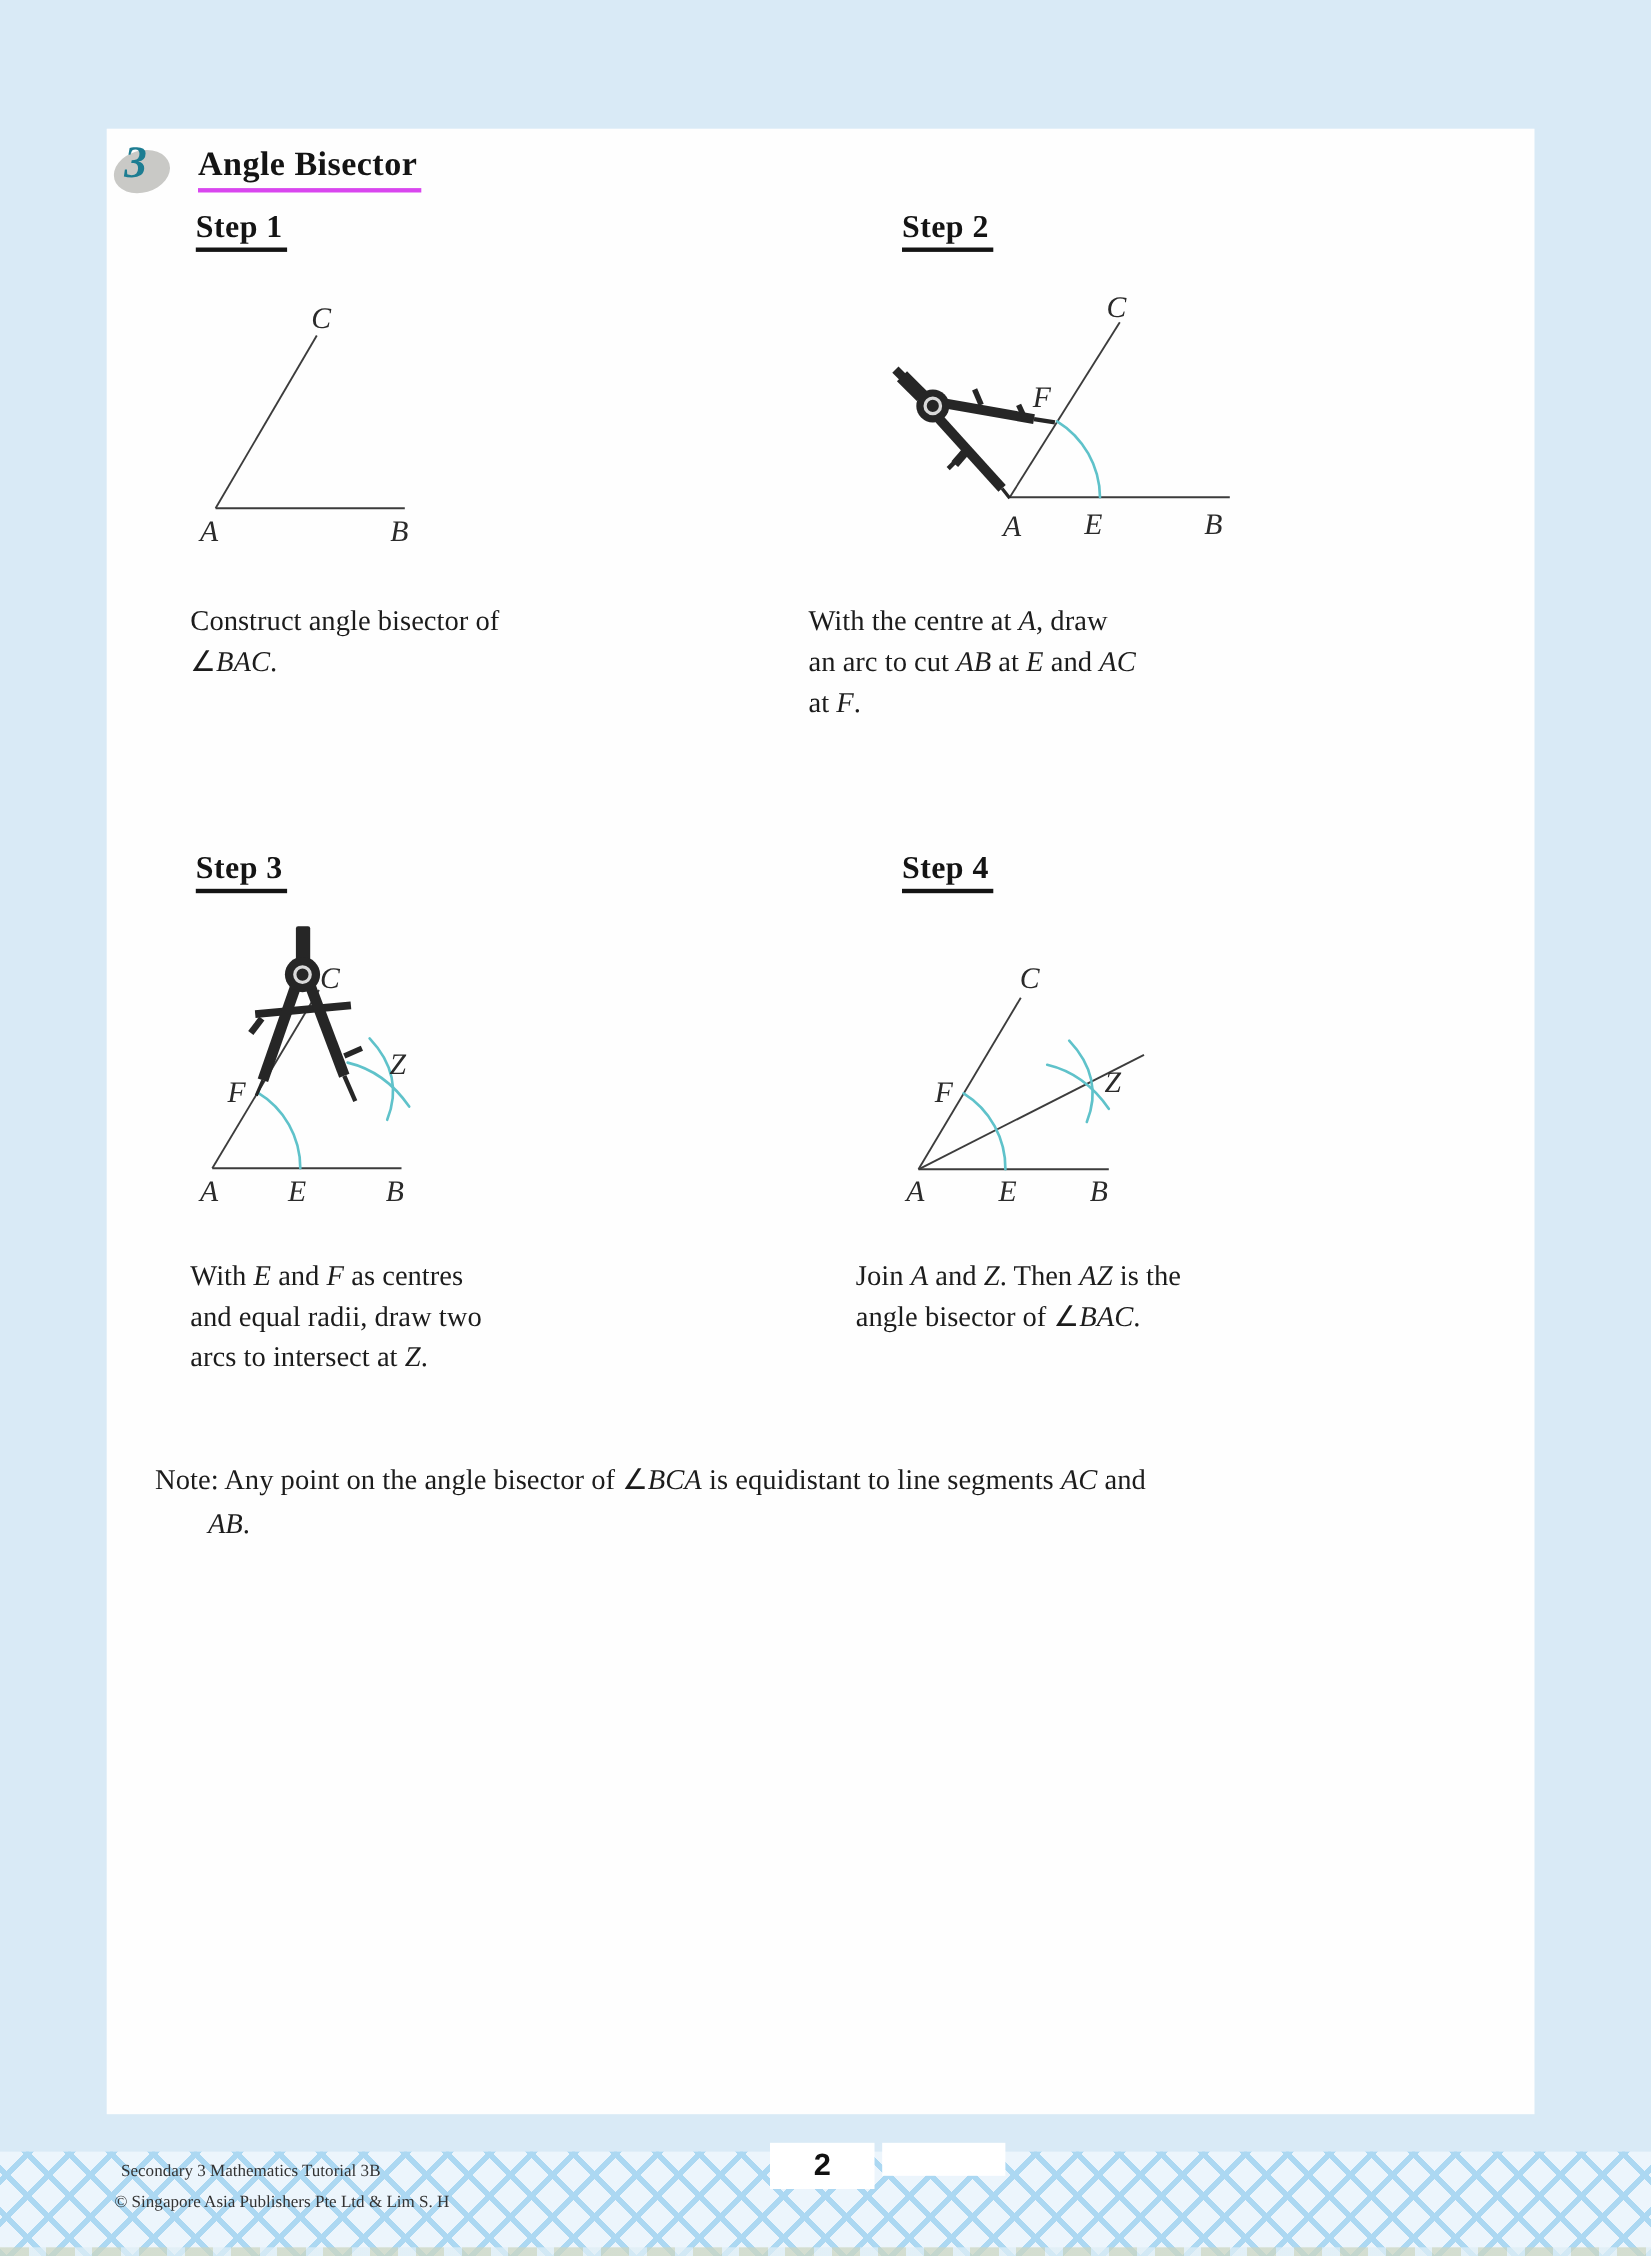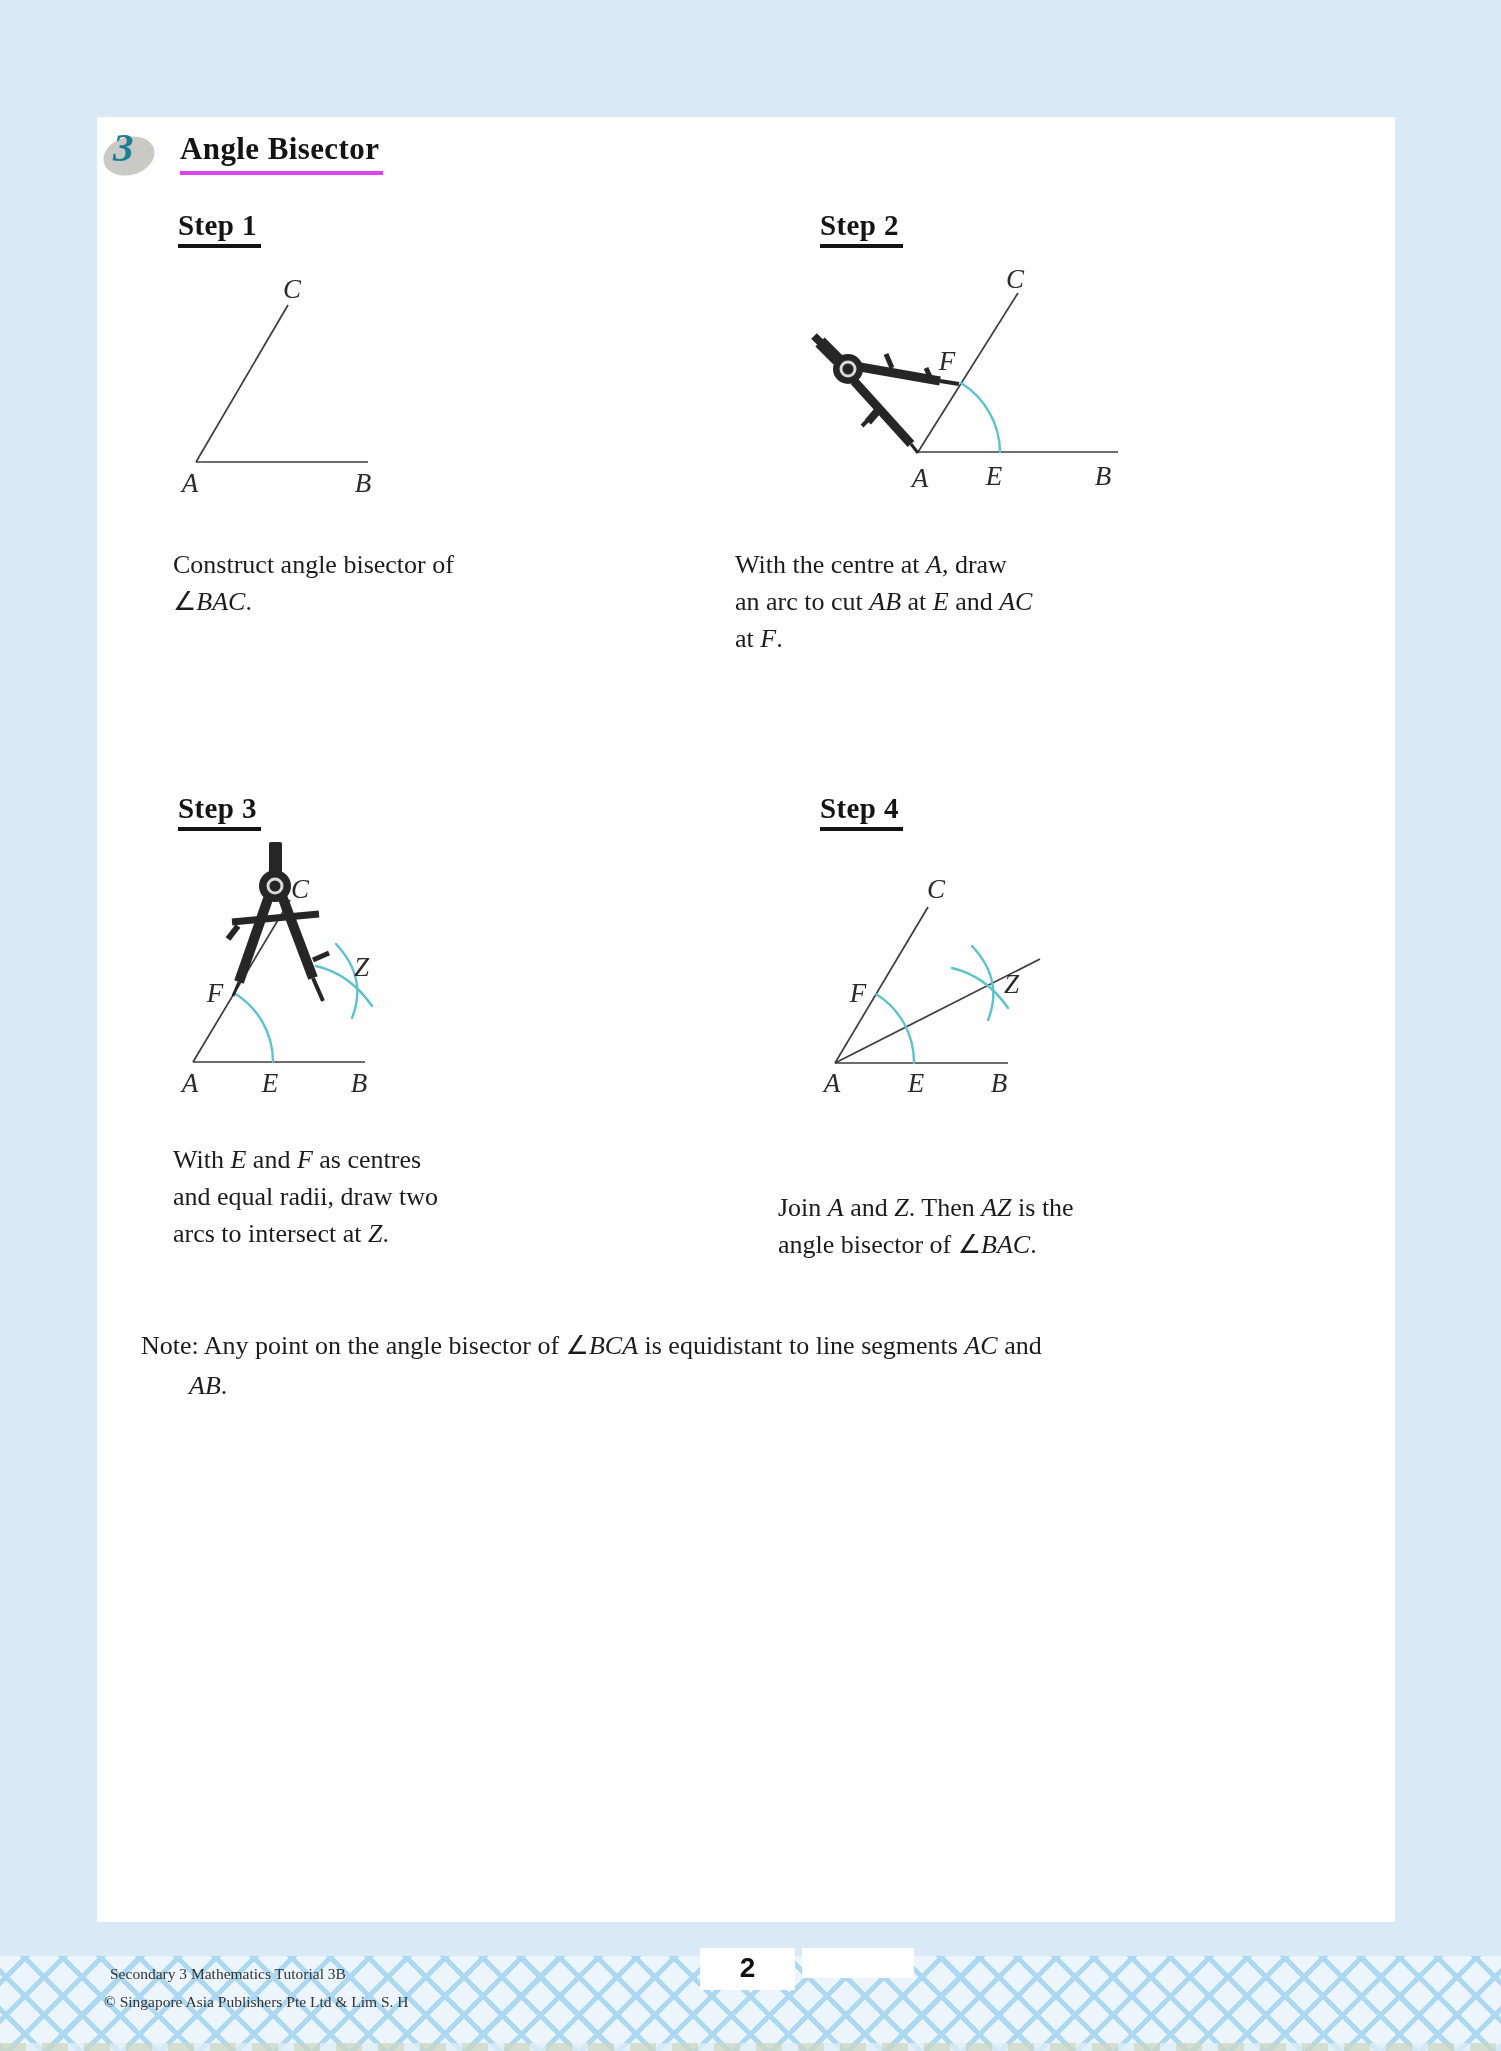--- a/index.html
+++ b/index.html
@@ -7,31 +7,31 @@
   #page{position:relative;width:1501px;height:2051px;background:#d9eaf6;overflow:hidden;}
   #panel{position:absolute;left:97px;top:117px;width:1298px;height:1805px;background:#fefefe;}
 
   .abs{position:absolute;}
 
   
   .badge-ellipse{left:103px;top:137px;width:52px;height:38px;background:#c9c9c6;border-radius:50%;transform:rotate(-16deg);}
   .badge-num{left:113px;top:124px;font-size:41px;line-height:46px;font-style:italic;font-weight:bold;color:#1d7d92;}
   .section-title{left:180px;top:131px;font-size:31px;font-weight:bold;color:#141414;border-bottom:4px solid #d946ef;padding:0 4px 4px 0;letter-spacing:.4px;}
 
-  .step-head{position:absolute;font-size:29px;font-weight:bold;color:#141414;border-bottom:4px solid #141414;padding:0 4px 2px 0;letter-spacing:.4px;margin-top:19px;}
+  .step-head{position:absolute;font-size:29px;font-weight:bold;color:#141414;border-bottom:4px solid #141414;padding:0 4px 2px 0;letter-spacing:.4px;}
   #head1{left:178px;top:190px}
   #head2{left:820px;top:190px}
   #head3{left:178px;top:773px}
   #head4{left:820px;top:773px}
 
   .caption{position:absolute;font-size:26px;color:#1c1c1c;line-height:37px;}
   #cap1{left:173px;top:546px;width:470px;}
   #cap2{left:735px;top:546px;width:500px;}
   #cap3{left:173px;top:1141px;width:470px;}
-  #cap4{left:778px;top:1141px;width:500px;margin-top:48px;}
+  #cap4{left:778px;top:1141px;width:500px;}
   .var{font-style:italic;}
 
   #note{left:141px;top:1326px;width:1240px;font-size:26px;color:#1c1c1c;line-height:40px;}
   #note .note-line2{margin-left:48px;}
 
   
   svg{position:absolute;overflow:visible;}
   .geo{stroke:#3c3c3c;stroke-width:1.7;fill:none;}
   .arc{stroke:#5fc2ca;stroke-width:2.4;fill:none;stroke-linecap:round;}
   .lbl{font-family:"Liberation Serif",serif;font-style:italic;font-size:27px;fill:#2a2a2a;}

